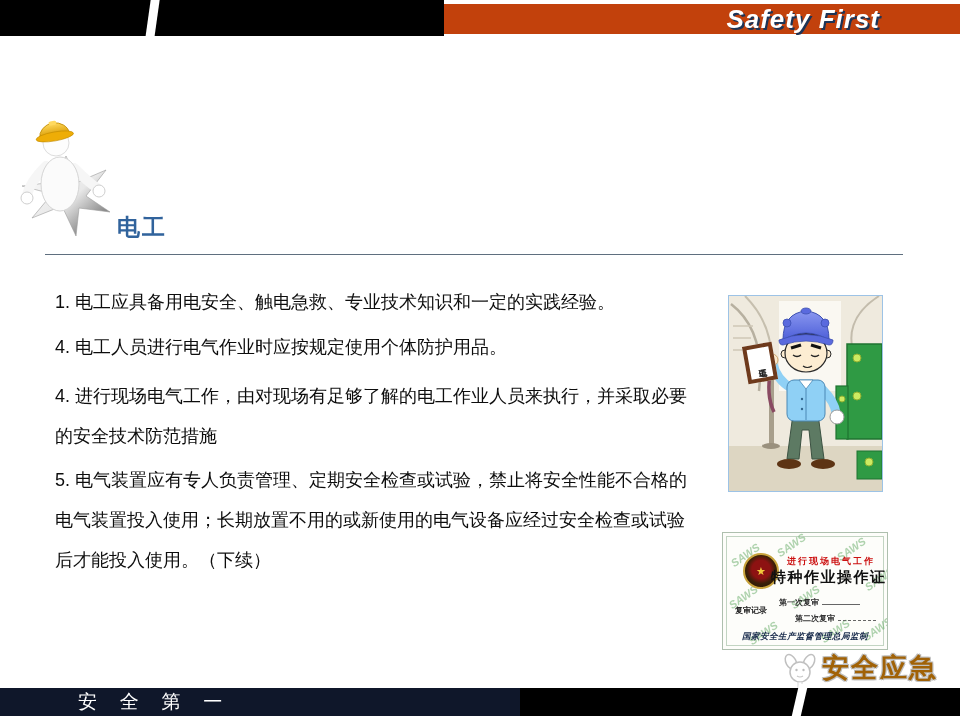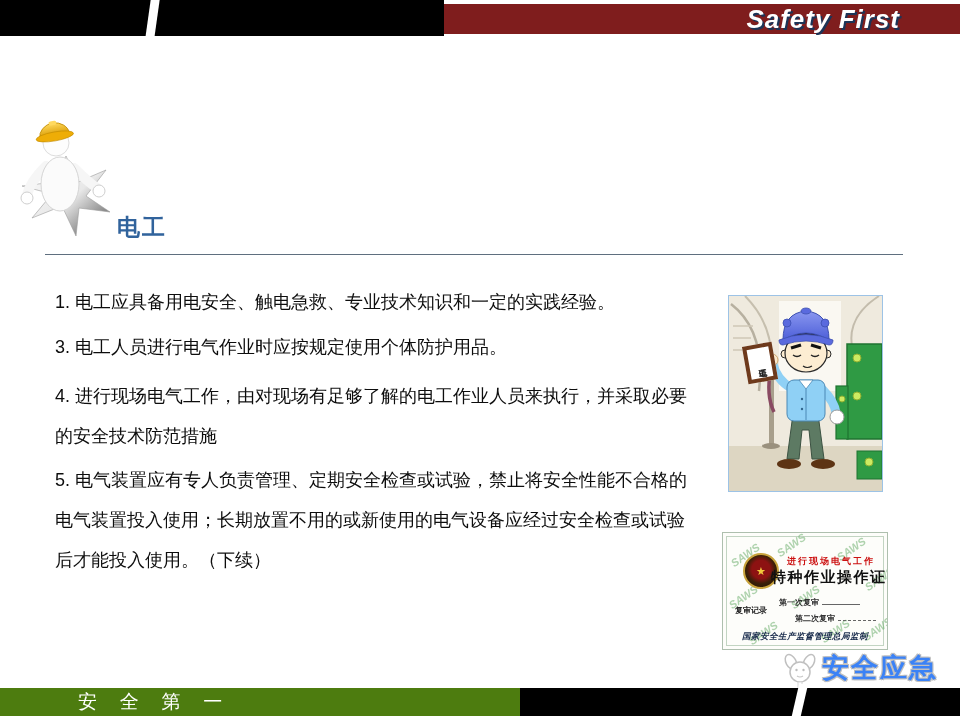--- a/index.html
+++ b/index.html
@@ -3,22 +3,22 @@
 <meta charset="utf-8">
 <style>
   * { margin:0; padding:0; box-sizing:border-box; }
   html,body { background:#ffffff; }
   body { font-family:"Liberation Sans", sans-serif; }
   .slide { position:relative; width:960px; height:720px; background:#ffffff; overflow:hidden; margin:0 auto; }
 
   
   .bar-black-top { position:absolute; left:0; top:0; width:444px; height:36px; background:#000; }
   .bar-slash-top { position:absolute; left:148px; top:-3px; width:9px; height:44px; background:#fff; transform:skewX(-8deg); }
-  .bar-blue-top  { position:absolute; left:444px; top:4px; width:516px; height:30px; background:#7f1d1d;
-                   display:flex; align-items:center; justify-content:flex-end; padding-right:60px; }
+  .bar-blue-top  { position:absolute; left:444px; top:4px; width:516px; height:30px; background:#c2410c;
+                   display:flex; align-items:center; justify-content:flex-end; padding-right:80px; }
   .safety-first  { font-size:26px; font-weight:bold; font-style:italic; color:#fff; letter-spacing:1px;
                    text-shadow:2px 2px 0 #1c3457; }
 
   .section-title { position:absolute; left:12px; top:46px; font-size:21px; font-weight:bold; font-style:italic;
                    color:#17375e; letter-spacing:0.5px; font-family:"Liberation Serif", serif; }
 
   
   .fig3d   { position:absolute; left:16px; top:98px; width:96px; height:140px; }
   .role    { position:absolute; left:117px; top:196px; font-size:23px; font-weight:bold; color:#31639c;
              font-family:"Liberation Serif", serif; letter-spacing:2px;margin-top:16px; }
@@ -58,23 +58,23 @@
                 letter-spacing:1.5px; font-family:Liberation Sans, sans-serif; }
   .cert-review-label { position:absolute; left:12px; top:72px; font-size:8px; font-weight:bold; color:#222; }
   .cert-line { position:absolute; font-size:8px; font-weight:bold; color:#333; white-space:nowrap; }
   .cert-line .rule { display:inline-block; width:38px; border-bottom:1px solid #666; height:7px; margin-left:3px; }
   .cert-line .rule.dotted { border-bottom-style:dashed; }
   .cert-issuer { position:absolute; left:0; right:0; top:98px; text-align:center; font-size:8.5px;
                  font-weight:bold; color:#16294a; letter-spacing:0.5px;font-style:italic; }
 
   
   .logo { position:absolute; left:782px; top:650px; display:flex; align-items:flex-start; }
-  .logo-text { font-size:27px; font-weight:bold; color:#3b82f6; letter-spacing:2px; margin-left:4px;
+  .logo-text { font-size:27px; font-weight:bold; color:#a16207; letter-spacing:2px; margin-left:4px;
                text-shadow:-1px -1px 0 #bfbfbf, 1px -1px 0 #bfbfbf, -1px 1px 0 #bfbfbf, 1px 1px 0 #bfbfbf; }
-  .bar-blue-bottom  { position:absolute; left:0; top:688px; width:520px; height:28px; background:#4d7c0f;
+  .bar-blue-bottom  { position:absolute; left:0; top:688px; width:520px; height:28px; background:#0f172a;
                       display:flex; align-items:center; }
   .slogan { margin-left:78px; font-size:19px; color:#fff; letter-spacing:9px;
             font-family:"Liberation Serif", serif; }
   .bar-black-bottom { position:absolute; left:520px; top:688px; width:440px; height:28px; background:#000; }
   .bar-slash-bottom { position:absolute; left:795px; top:684px; width:9px; height:36px; background:#fff;
                       transform:skewX(-13deg); z-index:2; }
 </style>
 </head>
 <body>
 
@@ -111,21 +111,21 @@
       <ellipse cx="38" cy="38.5" rx="19" ry="4.5" fill="#eead07" stroke="#c08a00" stroke-width="0.6"></ellipse>
       <rect x="34" y="23" width="8" height="4" rx="2" fill="#ffd95e"></rect>
     </g>
   </svg>
 
   <div class="role">电工</div>
   <div class="divider"></div>
 
   <div class="content">
     <p>1. 电工应具备用电安全、触电急救、专业技术知识和一定的实践经验。</p>
-    <p class="m2">3. 电工人员进行电气作业时应按规定使用个体防护用品。</p>
+    <p class="m2">4. 电工人员进行电气作业时应按规定使用个体防护用品。</p>
     <p class="m3">4. 进行现场电气工作，由对现场有足够了解的电工作业人员来执行，并采取必要的安全技术防范措施</p>
     <p class="m4">5. 电气装置应有专人负责管理、定期安全检查或试验，禁止将安全性能不合格的电气装置投入使用；长期放置不用的或新使用的电气设备应经过安全检查或试验后才能投入使用。（下续）</p>
   </div>
 
   <div class="worker">
     <svg width="153" height="195" viewBox="0 0 153 195">
       <defs>
         <linearGradient id="bluehat" x1="0" y1="0" x2="0" y2="1">
           <stop offset="0" stop-color="#8a97f0"></stop>
             <stop offset="1" stop-color="#4d5fd8"></stop>

